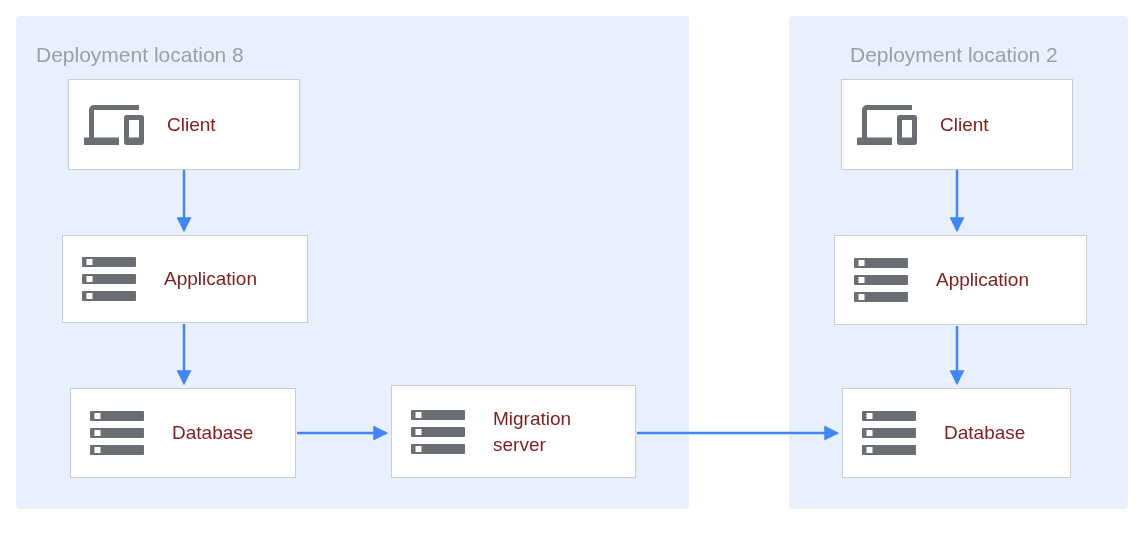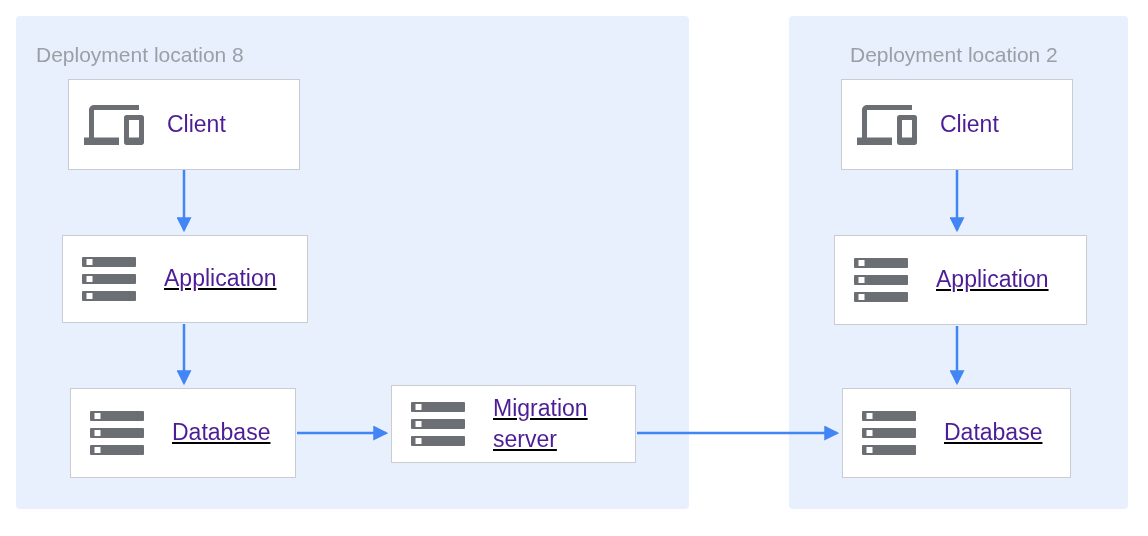--- a/index.html
+++ b/index.html
@@ -33,26 +33,26 @@
   }
   .node .icon {
     display: flex;
     align-items: center;
     justify-content: center;
     color: #6b6f73;
     flex: 0 0 auto;
   }
   .node.client-node { padding-left: 14px; }
   .node.client-node .icon { width: 62px; margin-right: 22px; }
-  .node.server-node { padding-left: 19px; text-decoration: underline; }
+  .node.server-node { padding-left: 19px; }
   .node.server-node .icon { width: 54px; margin-right: 28px; }
   .node-label {
-    font-size: 23px;
+    font-size: 19px;
     line-height: 1.35;
-    color: #4c1d95;
+    color: #7f1d1d;
     max-width: 118px;
   }
   .edges {
     position: absolute;
     left: 0; top: 0;
     pointer-events: none;
   }
 </style>
 </head>
 <body>
@@ -117,21 +117,21 @@
         <g fill="#ffffff">
           <rect x="4.5" y="2" width="6" height="6"></rect>
           <rect x="4.5" y="19" width="6" height="6"></rect>
           <rect x="4.5" y="36" width="6" height="6"></rect>
         </g>
       </svg>
     </span>
     <span class="node-label">Database</span>
   </div>
 
-  <div class="node server-node" style="left:391px; top:385px; width:245px; height:78px;">
+  <div class="node server-node" style="left:391px; top:385px; width:245px; height:93px;">
     <span class="icon">
       <svg viewBox="0 0 54 44" width="54" height="44">
         <g fill="currentColor">
           <rect x="0" y="0" width="54" height="10" rx="1"></rect>
           <rect x="0" y="17" width="54" height="10" rx="1"></rect>
           <rect x="0" y="34" width="54" height="10" rx="1"></rect>
         </g>
         <g fill="#ffffff">
           <rect x="4.5" y="2" width="6" height="6"></rect>
           <rect x="4.5" y="19" width="6" height="6"></rect>

